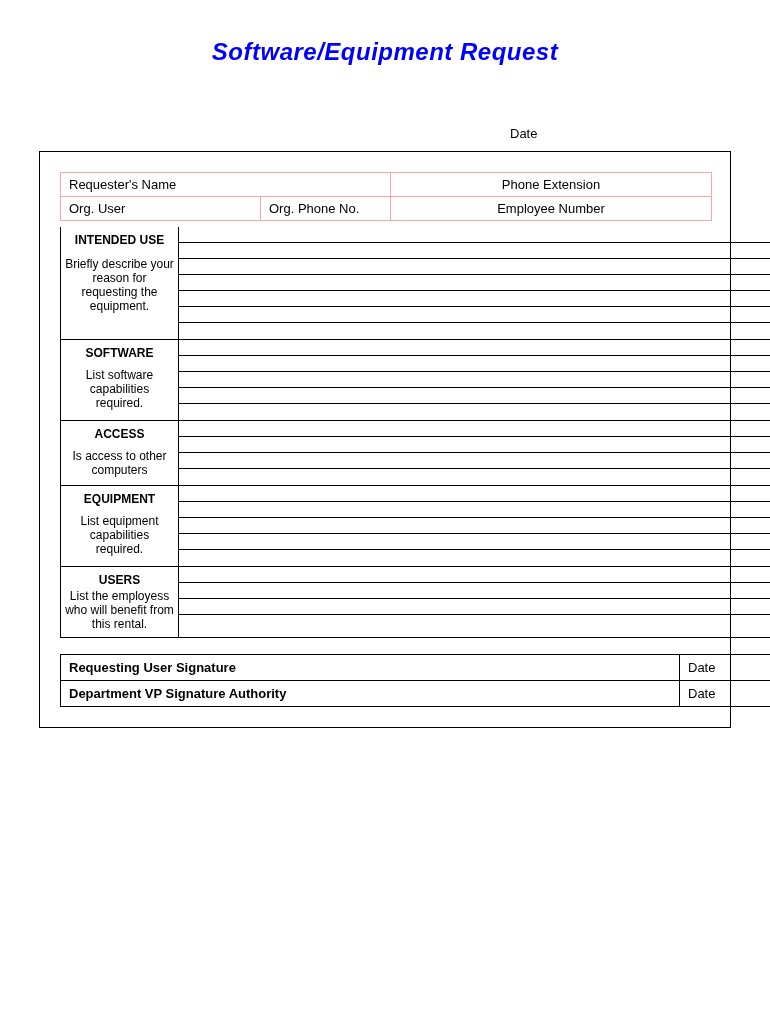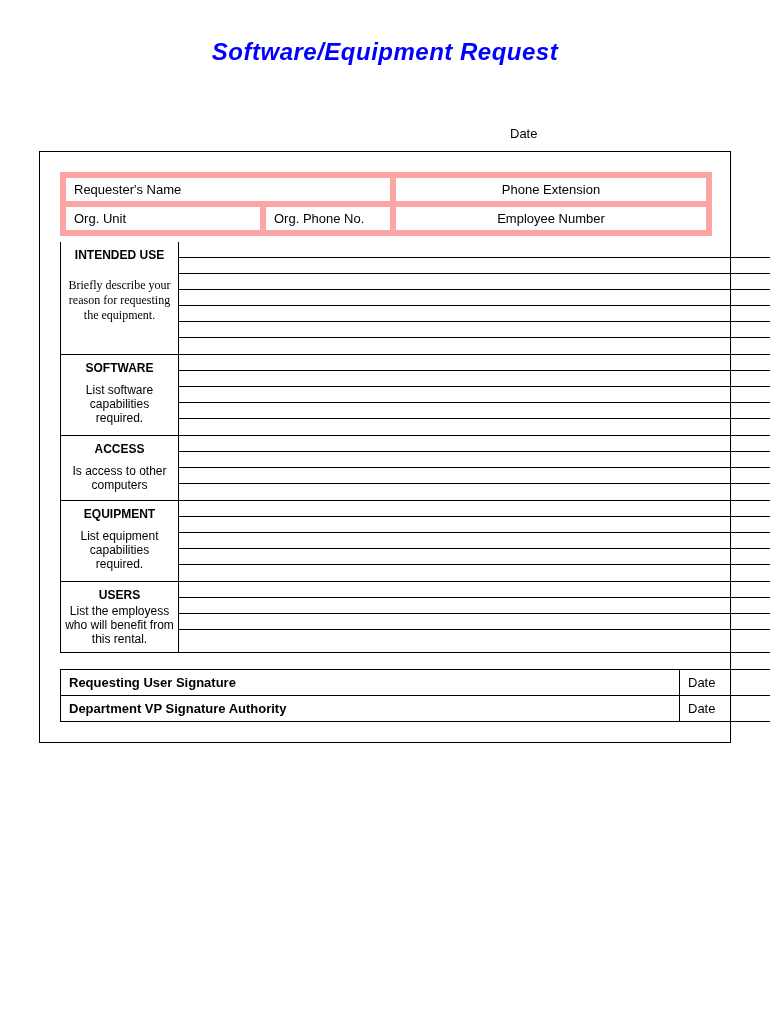--- a/index.html
+++ b/index.html
@@ -31,21 +31,21 @@
     width: 692px;
     margin: 0 auto;
     padding: 20px 20px 20px 20px;
   }
   .info-table {
     width: 652px;
     border-collapse: collapse;
     margin-bottom: 6px;
   }
   .info-table td {
-    border: 6px solid #fca5a5;
+    border: 1px solid #fca5a5;
     padding: 4px 8px;
     font-size: 13px;
     vertical-align: middle;
     height: 23px;
   }
   .sections {
     width: 760px;
     border-collapse: collapse;
     margin-top: 0;
   }
@@ -97,33 +97,33 @@
 
 <div class="outer-frame">
 
   <table class="info-table">
     <tbody>
         <tr>
       <td colspan="2" style="width:330px;"><span>Requester's Name</span></td>
       <td colspan="2" style="text-align:center;"><span>Phone Extension</span></td>
     </tr>
     <tr>
-      <td style="width:200px;"><span>Org. Unit</span></td>
+      <td style="width:200px;"><span>Org. User</span></td>
       <td style="width:130px;"><span>Org. Phone No.</span></td>
       <td colspan="2" style="text-align:center;"><span>Employee Number</span></td>
     </tr>
   </tbody>
     </table>
 
   <table class="sections">
     <tbody>
         <tr>
       <td class="label">
         <div class="bold">INTENDED USE</div>
-        <div style="margin-top:16px;font-family:Liberation Serif, serif;">Briefly describe your reason for requesting the equipment.</div>
+        <div style="margin-top:10px;">Briefly describe your reason for requesting the equipment.</div>
       </td>
       <td class="lines">
         <div class="line"></div>
             <div class="line"></div>
             <div class="line"></div>
             <div class="line"></div>
         <div class="line"></div>
             <div class="line"></div>
             <div class="line"></div>
       </td>

